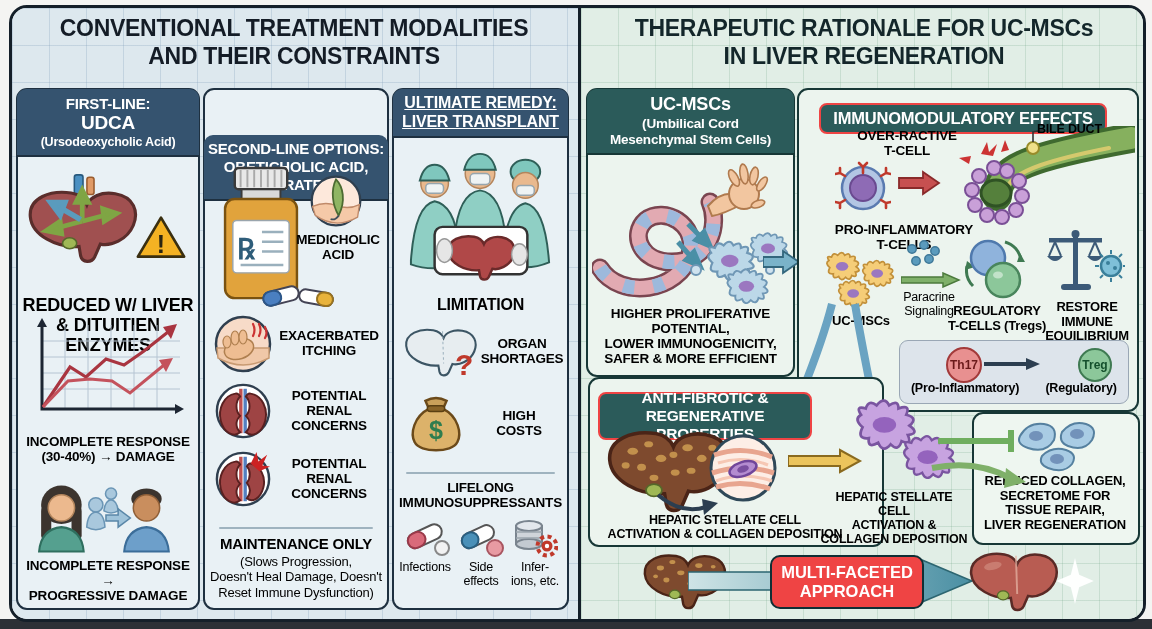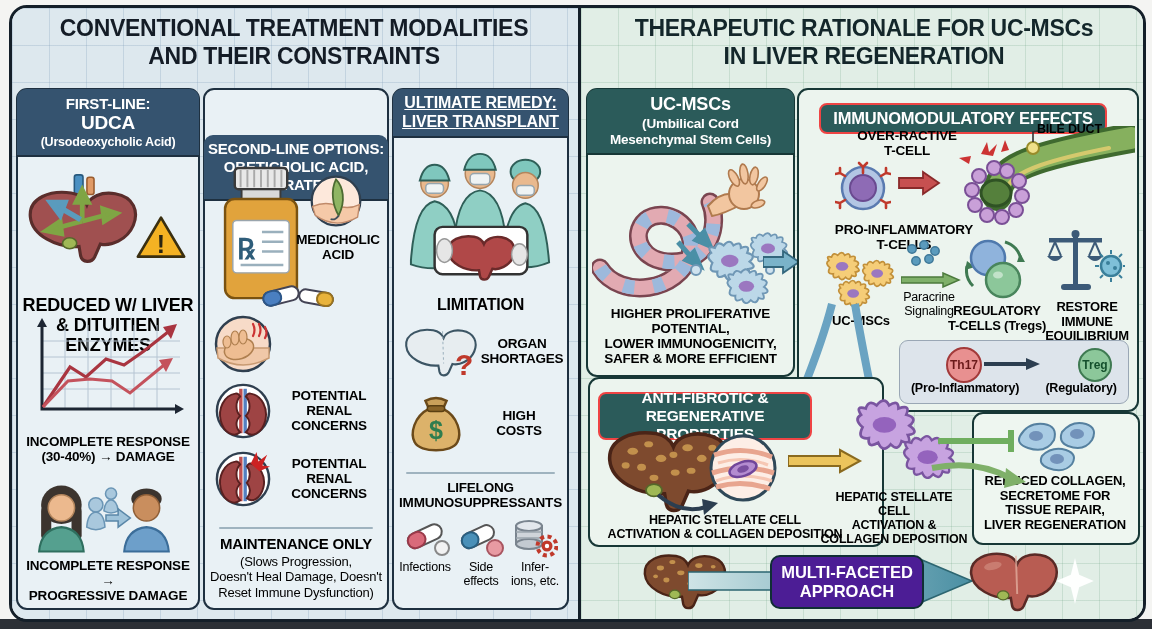--- a/index.html
+++ b/index.html
@@ -29,21 +29,21 @@
          display:flex;flex-direction:column;justify-content:center;align-items:center;}
   .pheadR{background:#2b5b5a;border-bottom-color:#173736;}
   .hl{white-space:pre-line;text-align:center;font-weight:bold;line-height:1.18;letter-spacing:-0.2px;}
   .band{position:absolute;background:#2b5b5a;border:2px solid #ef4444;border-radius:8px;color:#fff;
         font-weight:bold;text-align:center;white-space:pre-line;display:flex;align-items:center;
         justify-content:center;letter-spacing:-0.2px;line-height:1.15;margin-top:8px;}
   .sep{position:absolute;height:2px;background:#9fb3bf;border-radius:1px;}
   .abs{position:absolute;}
   .circlechip{position:absolute;border-radius:50%;display:flex;align-items:center;justify-content:center;
         font-weight:bold;}
-  .badge{position:absolute;background:#4c1d95;border:2.5px solid #102f35;border-radius:10px;color:#fff;
+  .badge{position:absolute;background:#ef4444;border:2.5px solid #102f35;border-radius:10px;color:#fff;
         display:flex;align-items:center;justify-content:center;text-align:center;white-space:pre-line;
         font-weight:bold;line-height:1.15;}
   svg{display:block;}
 </style>
 </head>
 <body>
 
 <div class="canvas">
 
   <svg width="0" height="0" style="position:absolute">
@@ -162,20 +162,22 @@
     </svg>
     <svg class="abs" style="left:8px;top:224px;" width="60" height="60" viewBox="0 0 60 60">
       <circle cx="30" cy="30" r="27" fill="#f7dbc8" stroke="#2f3f4f" stroke-width="2.5"></circle>
       <path d="M4 34 H56 V44 Q30 58 5 44 Z" fill="#f0c8a8" stroke="#c89a72" stroke-width="1.5"></path>
       <ellipse cx="26" cy="35" rx="15" ry="10" transform="rotate(-18 26 35)" fill="#eebd92" stroke="#b08050" stroke-width="1.5"></ellipse>
       <ellipse cx="14" cy="28" rx="4" ry="6" fill="#eebd92" stroke="#b08050" stroke-width="1.2"></ellipse>
       <ellipse cx="22" cy="24" rx="4" ry="7" fill="#eebd92" stroke="#b08050" stroke-width="1.2"></ellipse>
       <ellipse cx="30" cy="23" rx="4" ry="7" fill="#eebd92" stroke="#b08050" stroke-width="1.2"></ellipse>
       <path d="M40 10 q3 6 0 12 M46 10 q3 6 0 12 M52 13 q3 6 0 11" stroke="#cc3333" stroke-width="2.2" fill="none" stroke-linecap="round"></path>
     </svg>
+    <div class="t" style="left:70px;top:238px;width:108px;font-size:13.5px;">EXACERBATED
+ITCHING</div>
     <svg class="abs" style="left:9px;top:292px;" width="58" height="58" viewBox="0 0 60 60">
       <circle cx="30" cy="30" r="27" fill="#fff" stroke="#2f3f4f" stroke-width="2.5"></circle>
       <rect x="26" y="7" width="3.5" height="46" fill="#c05050"></rect>
         <rect x="30.5" y="7" width="3.5" height="46" fill="#5580c0"></rect>
       <path d="M22 12 C10 14 4 28 7 40 C10 52 20 58 27 52 C22 47 22 40 27 35 C22 30 22 20 27 15 C26 13 24 11.5 22 12 Z" fill="#9e4444" stroke="#5a2020" stroke-width="2"></path>
       <path d="M38 12 C50 14 56 28 53 40 C50 52 40 58 33 52 C38 47 38 40 33 35 C38 30 38 20 33 15 C34 13 36 11.5 38 12 Z" fill="#9e4444" stroke="#5a2020" stroke-width="2"></path>
     </svg>
     <div class="t" style="left:70px;top:298px;width:108px;font-size:13.5px;">POTENTIAL
 RENAL
 CONCERNS</div>

